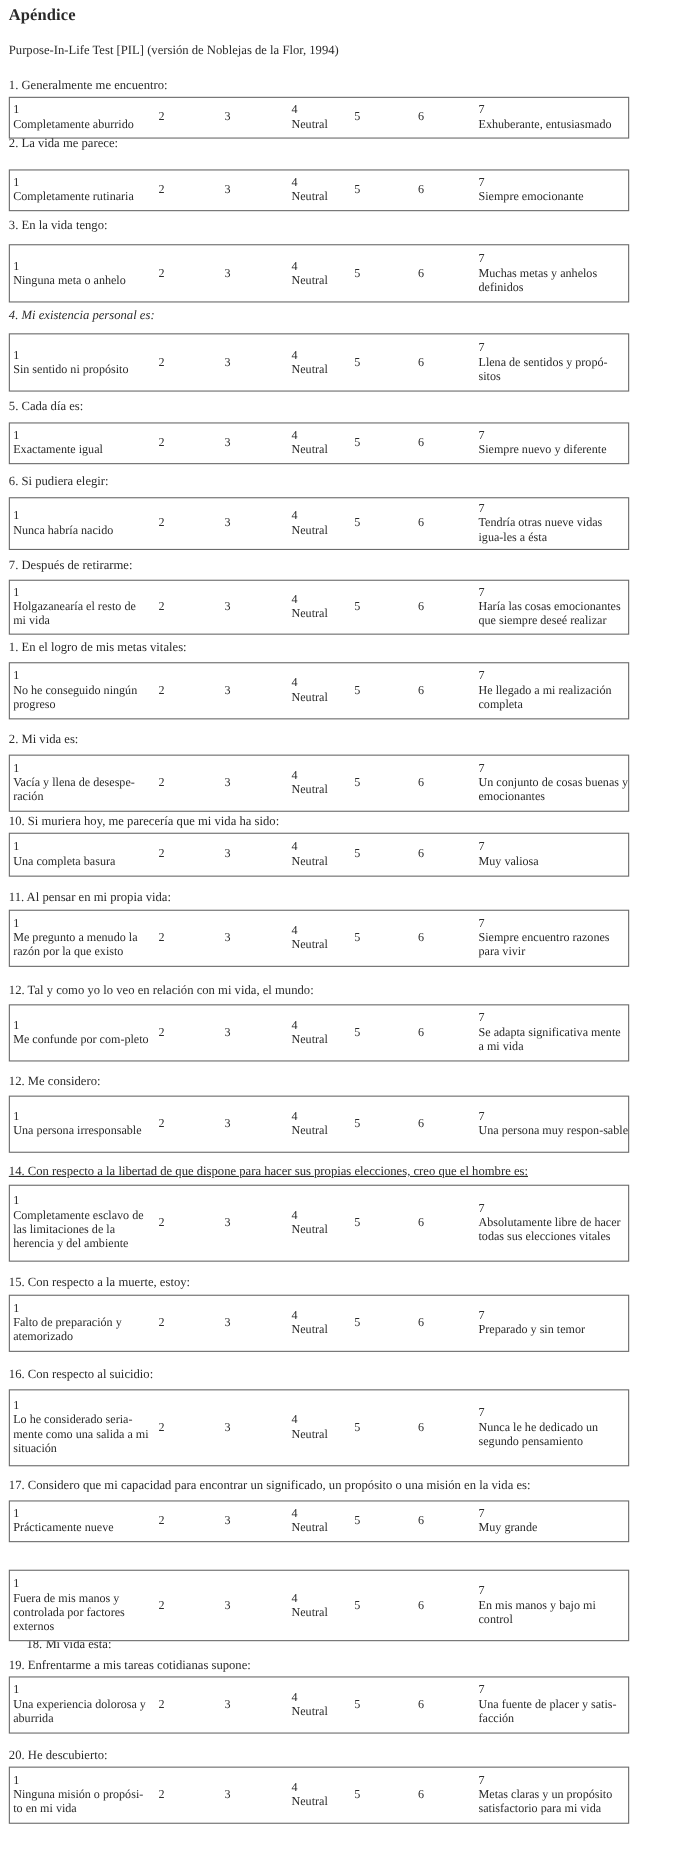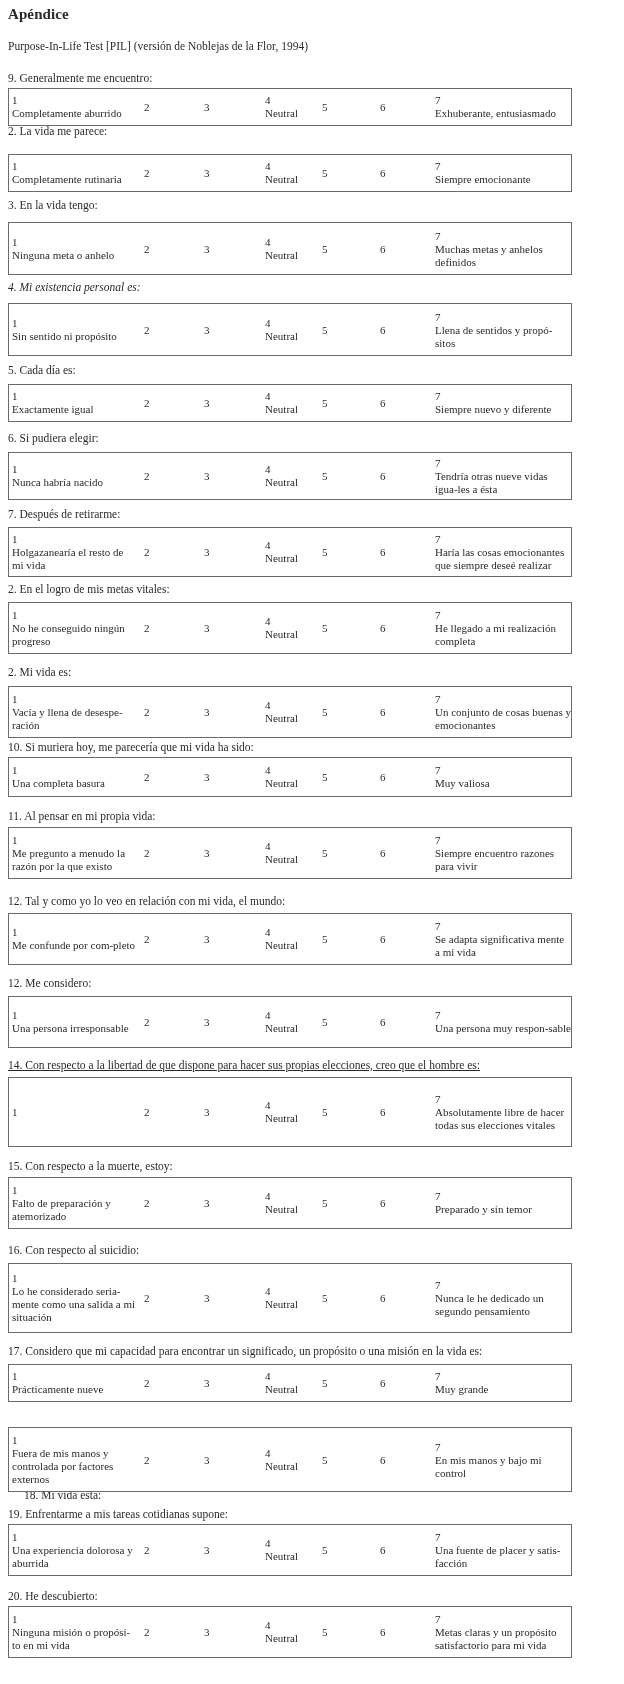--- a/index.html
+++ b/index.html
@@ -38,21 +38,21 @@
   .c7 { left: 426px; width: 136px; }
   .mid { top: 50%; transform: translateY(-50%); }
 </style>
 </head>
 <body>
 
 <div class="title">Apéndice</div>
 <div class="subtitle">Purpose-In-Life Test [PIL] (versión de Noblejas de la Flor, 1994)</div>
 
 <div id="items">
-    <div class="q-label" style="top: 72px;">9. Generalmente me encuentro:</div>
+    <div class="q-label" style="top: 72px;">1. Generalmente me encuentro:</div>
     <div class="box" style="top: 88px; height: 38px;">
       <div class="cell mid c1"><span class="num">1</span><span class="txt">Completamente aburrido</span></div>
       <div class="cell mid c2">
         <span class="num">2</span>
       </div>
       <div class="cell mid c3">
         <span class="num">3</span>
       </div>
       <div class="cell mid c4"><span class="num">4</span><span class="txt">Neutral</span></div>
       <div class="cell mid c5">
@@ -164,21 +164,21 @@
       </div>
       <div class="cell mid c4"><span class="num">4</span><span class="txt">Neutral</span></div>
       <div class="cell mid c5">
         <span class="num">5</span>
       </div>
       <div class="cell mid c6">
         <span class="num">6</span>
       </div>
       <div class="cell mid c7"><span class="num">7</span><span class="txt">Haría las cosas emocionantes que siempre deseé realizar</span></div>
     </div>
-    <div class="q-label" style="top: 583px;">2. En el logro de mis metas vitales:</div>
+    <div class="q-label" style="top: 583px;">1. En el logro de mis metas vitales:</div>
     <div class="box" style="top: 602px; height: 52px;">
       <div class="cell mid c1"><span class="num">1</span><span class="txt">No he conseguido ningún progreso</span></div>
       <div class="cell mid c2">
         <span class="num">2</span>
       </div>
       <div class="cell mid c3">
         <span class="num">3</span>
       </div>
       <div class="cell mid c4"><span class="num">4</span><span class="txt">Neutral</span></div>
       <div class="cell mid c5">
@@ -274,21 +274,21 @@
       <div class="cell mid c5">
         <span class="num">5</span>
       </div>
       <div class="cell mid c6">
         <span class="num">6</span>
       </div>
       <div class="cell mid c7"><span class="num">7</span><span class="txt">Una persona muy respon-sable</span></div>
     </div>
     <div class="q-label" style="top: 1059px; text-decoration: underline;">14. Con respecto a la libertad de que dispone para hacer sus propias elecciones, creo que el hombre es:</div>
     <div class="box" style="top: 1077px; height: 70px;">
-      <div class="cell mid c1"><span class="num">1</span></div>
+      <div class="cell mid c1"><span class="num">1</span><span class="txt">Completamente esclavo de las limitaciones de la herencia y del ambiente</span></div>
       <div class="cell mid c2">
         <span class="num">2</span>
       </div>
       <div class="cell mid c3">
         <span class="num">3</span>
       </div>
       <div class="cell mid c4"><span class="num">4</span><span class="txt">Neutral</span></div>
       <div class="cell mid c5">
         <span class="num">5</span>
       </div>

